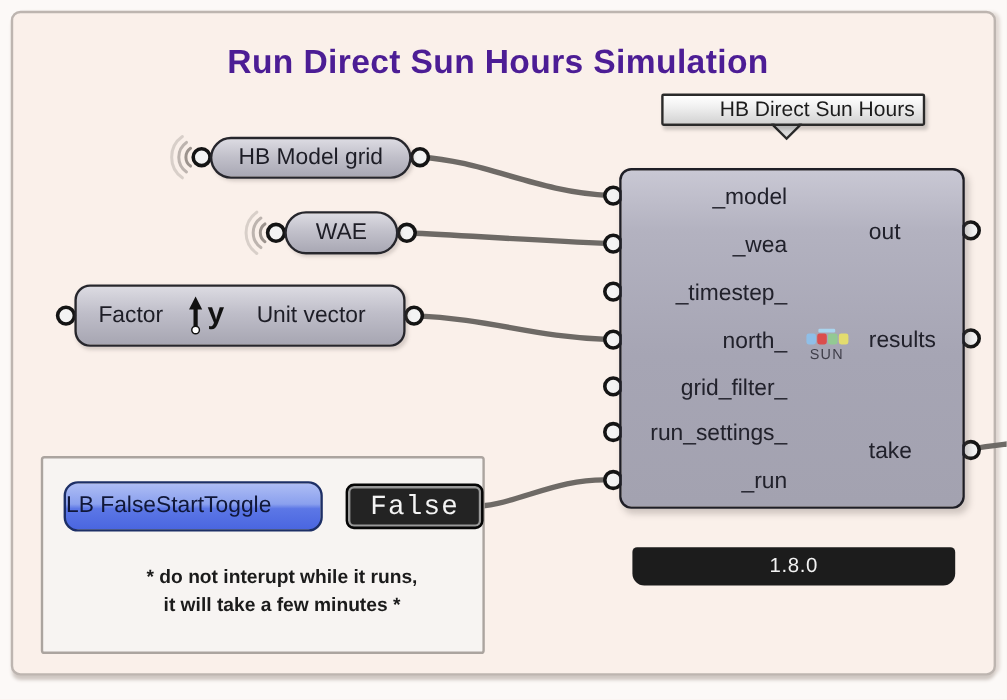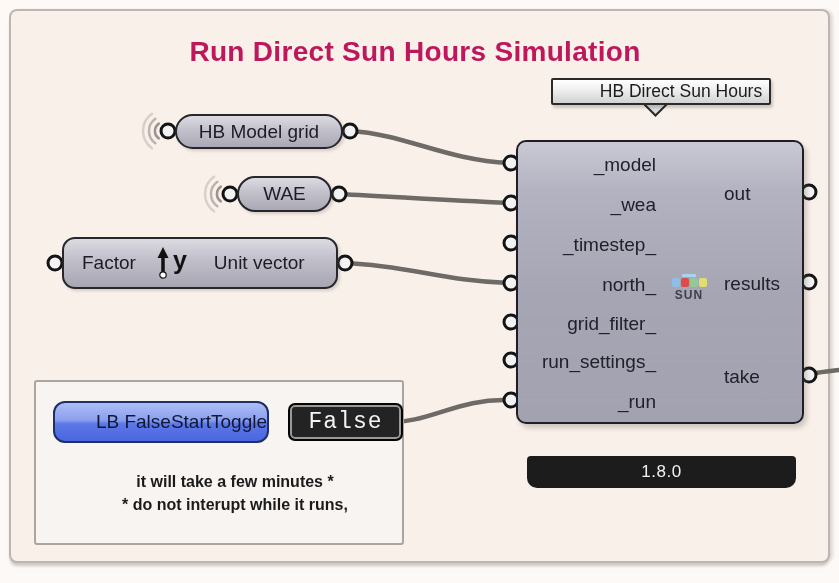--- a/index.html
+++ b/index.html
@@ -17,21 +17,21 @@
   svg.layer { position:absolute; left:0; top:0; width:839px; height:583px; z-index:1; }
 
   .knob {
     position:absolute; width:17px; height:17px; border-radius:50%;
     background:#F3F3F3; border:3.5px solid #141414;
     transform:translate(-50%,-50%); z-index:2;
   }
 
   .title {
     position:absolute; left:135px; top:36px; width:560px; text-align:center;
-    font-size:28px; font-weight:bold; color:#be185d; letter-spacing:.3px; z-index:3;
+    font-size:28px; font-weight:bold; color:#4c1d95; letter-spacing:.3px; z-index:3;
   }
 
   .tooltip-pointer {
     position:absolute; left:646px; top:94px; width:19px; height:19px;
     background:#DCDCDC; border:2px solid #2A2A2A; transform:rotate(45deg); z-index:4;
   }
   .tooltip {
     position:absolute; left:551px; top:78px; width:220px; height:27px;
     background:linear-gradient(180deg,#FFFFFF 0%,#F0F0F0 40%,#D2D2D2 100%);
     border:2px solid #2A2A2A; border-radius:2px;
@@ -66,21 +66,21 @@
 
   .group-box {
     position:absolute; left:34px; top:380px; width:370px; height:165px; z-index:2;
     background:#F7F4F2; border:2px solid #ABA49F; border-radius:3px;
   }
 
   .toggle-capsule {
     position:absolute; left:53px; top:401px; width:216px; height:42px; z-index:3;
     background:linear-gradient(180deg,#AEBDF4 0%,#8AA0EE 45%,#5C77E6 55%,#4A66E0 100%);
     border:2px solid #1D2F66; border-radius:12px;
-    display:flex; align-items:center; justify-content:flex-end;
+    display:flex; align-items:center; justify-content:flex-start;
     font-size:19px; color:#101738;
   }
   .toggle-value {
     position:absolute; left:288px; top:403px; width:115px; height:38px; z-index:3;
     background:#232323; border:2.5px solid #050505; border-radius:7px;
     box-shadow:inset 0 0 0 2px #999;
     display:flex; align-items:center; justify-content:center;
     font-family:"Liberation Mono", monospace; font-size:23px; color:#F4F4F4; letter-spacing:1px;
   }
 
@@ -110,21 +110,21 @@
     letter-spacing:.5px;
     margin-top:32px;
   }
   .sun-icon {
     position:absolute; left:150px; top:126px; width:42px; height:40px;
     display:flex; flex-direction:column; align-items:center; justify-content:center;
   }
   .sun-dots { display:flex; gap:1px; margin-bottom:1px; }
   .sun-dots i { display:block; width:8px; height:9px; border-radius:2px; }
   .sun-bar { width:14px; height:3px; border-radius:1px; background:#A9D4EE; margin-bottom:1px; }
-  .sun-word { font-size:12px; font-weight:bold; color:#3F3E4A; letter-spacing:1px; }
+  .sun-word { font-size:12px; font-weight:normal; color:#3F3E4A; letter-spacing:1px; }
 </style>
 </head>
 <body>
 
 <div class="stage">
   <div class="frame"></div>
 
   <svg class="layer" viewBox="0 0 839 583">
     <g stroke="#8B837D" stroke-width="2.5" fill="none" stroke-linecap="round">
       <path d="M 158.8 123.6 A 9 9 0 0 0 158.8 138.4" opacity="0.85"></path>
@@ -191,22 +191,22 @@
   </div>
 
   <div class="group-box"></div>
   <div class="toggle-capsule">
     <span>LB FalseStartToggle</span>
   </div>
   <div class="toggle-value">
     <span>False</span>
   </div>
   <div class="note">
+    <div>* do not interupt while it runs,</div>
     <div>it will take a few minutes *</div>
-    <div>* do not interupt while it runs,</div>
   </div>
 
   <div class="gh-comp">
     <span class="gh-input-label" style="top:23px">_model</span>
     <span class="gh-input-label" style="top:63px">_wea</span>
     <span class="gh-input-label" style="top:103px">_timestep_</span>
     <span class="gh-input-label" style="top:143px">north_</span>
     <span class="gh-input-label" style="top:182px">grid_filter_</span>
     <span class="gh-input-label" style="top:220px">run_settings_</span>
     <span class="gh-input-label" style="top:260px">_run</span>

